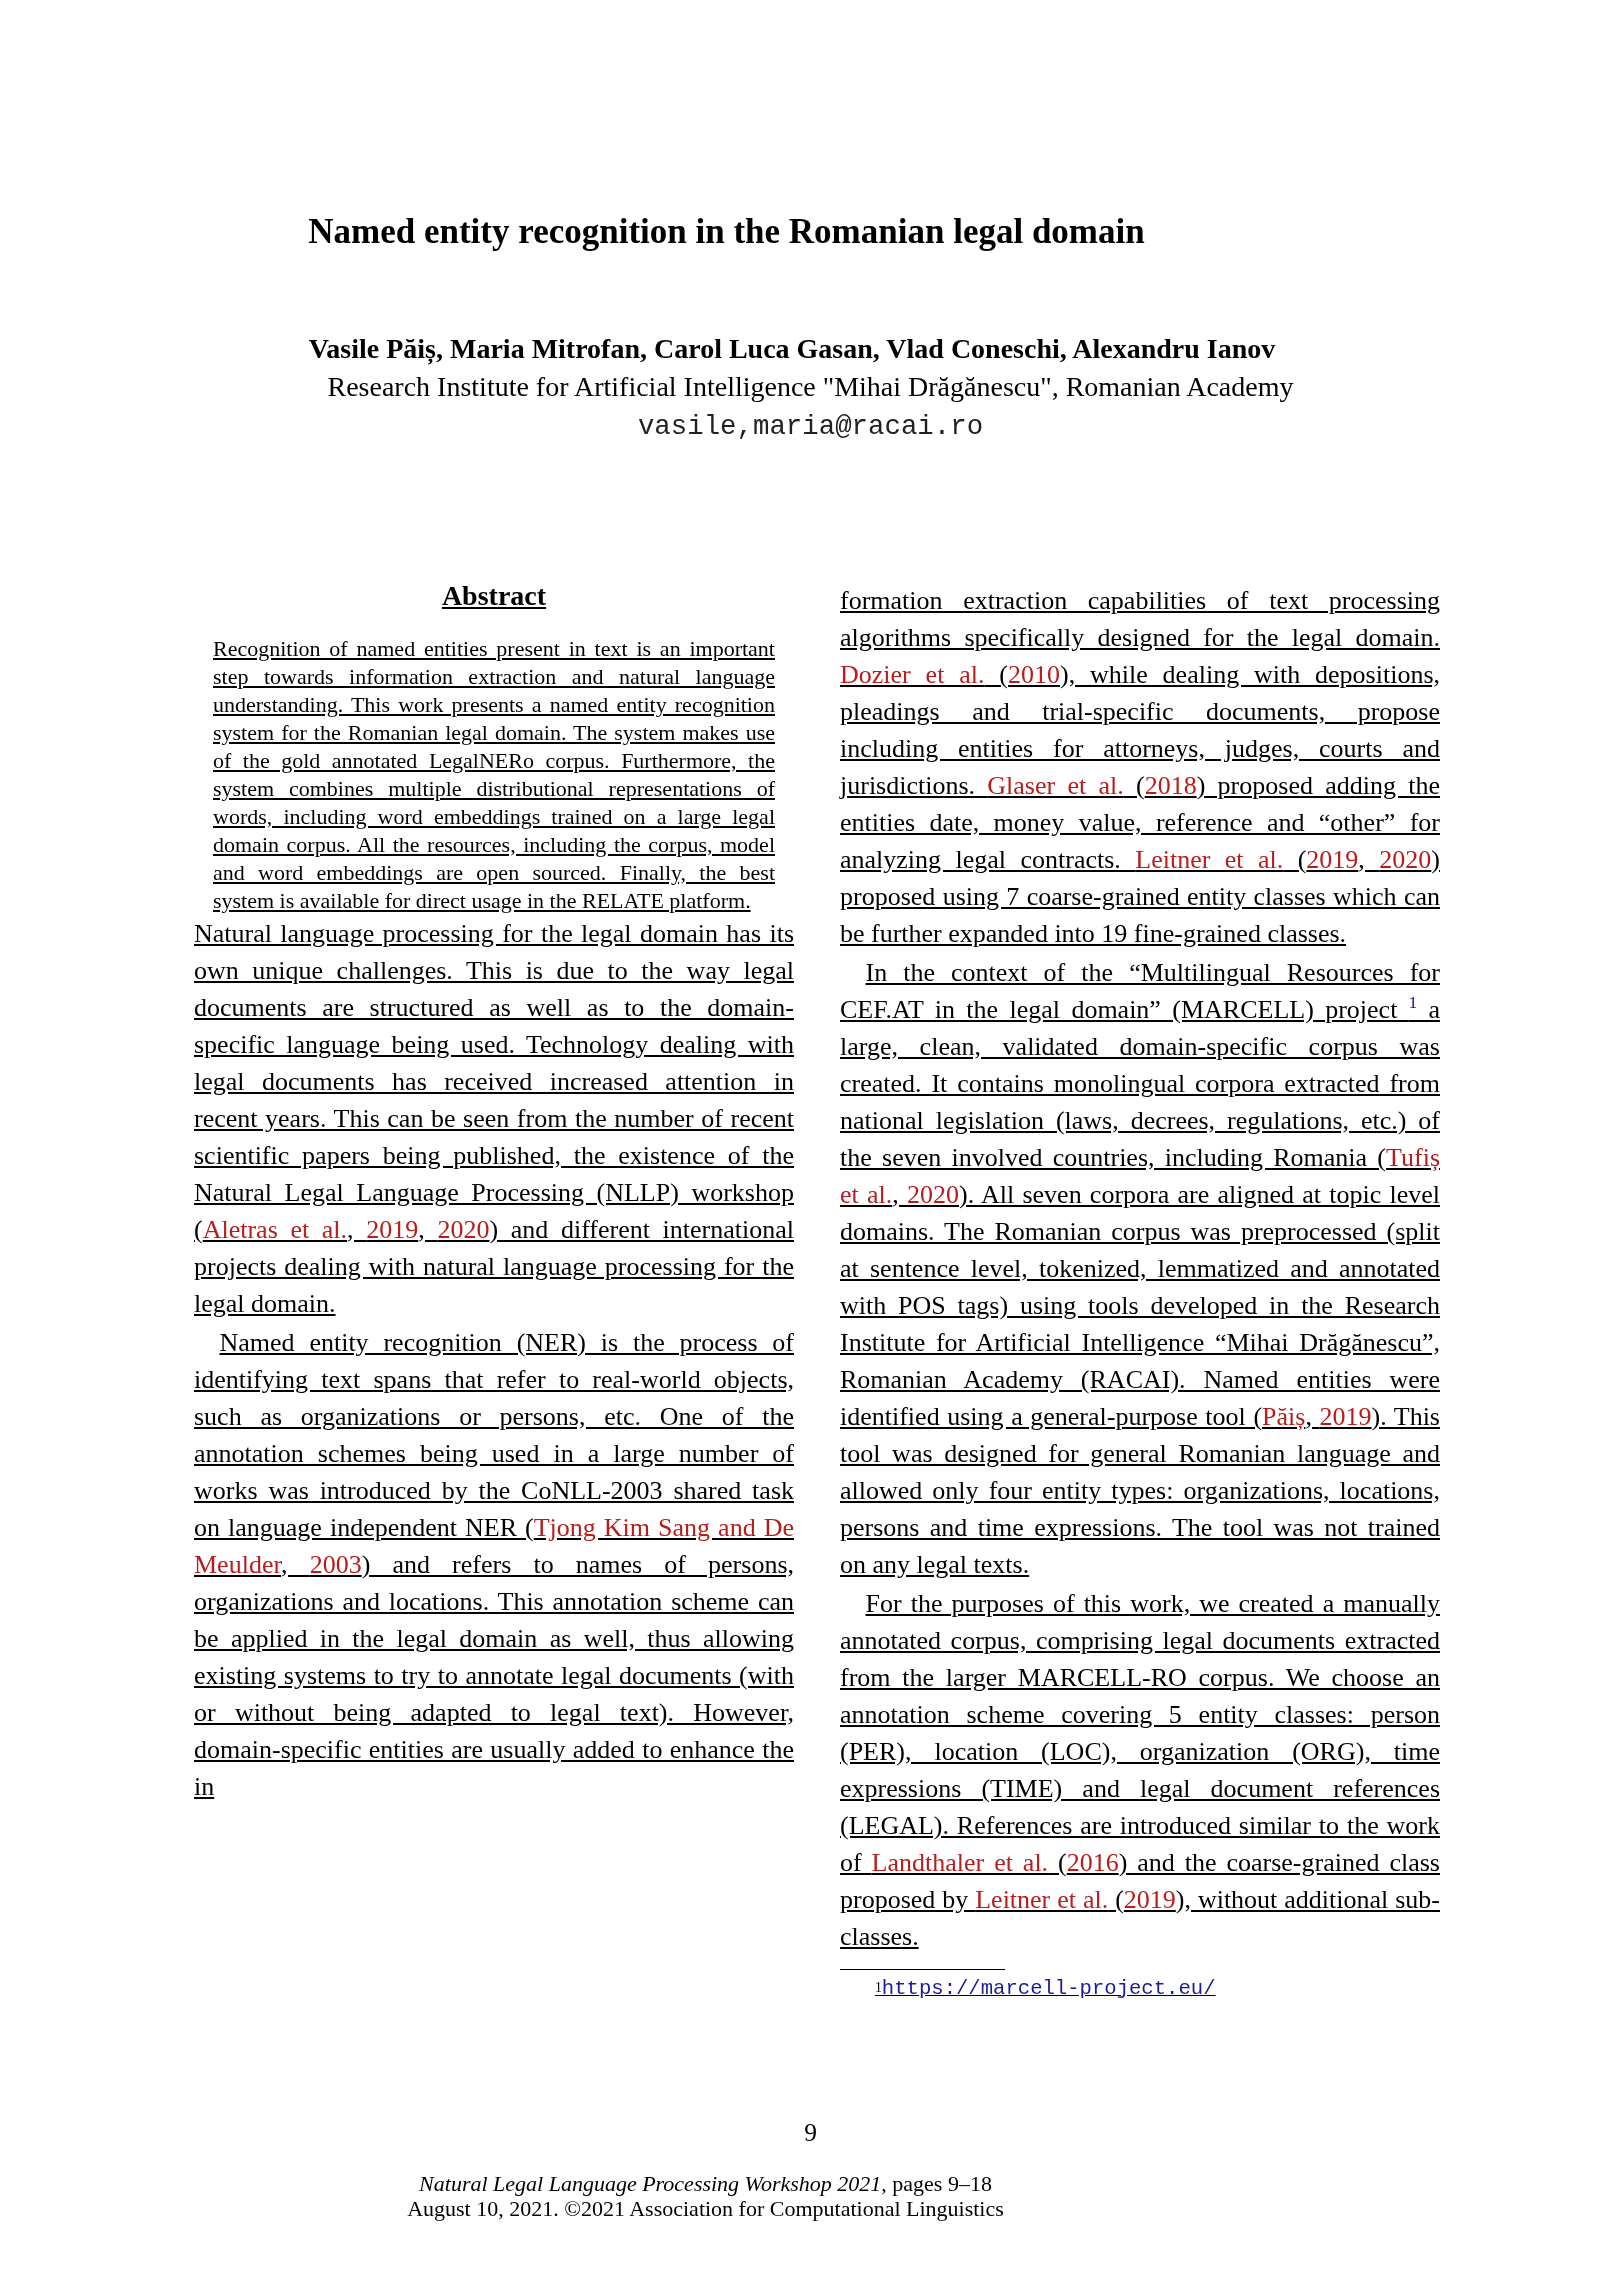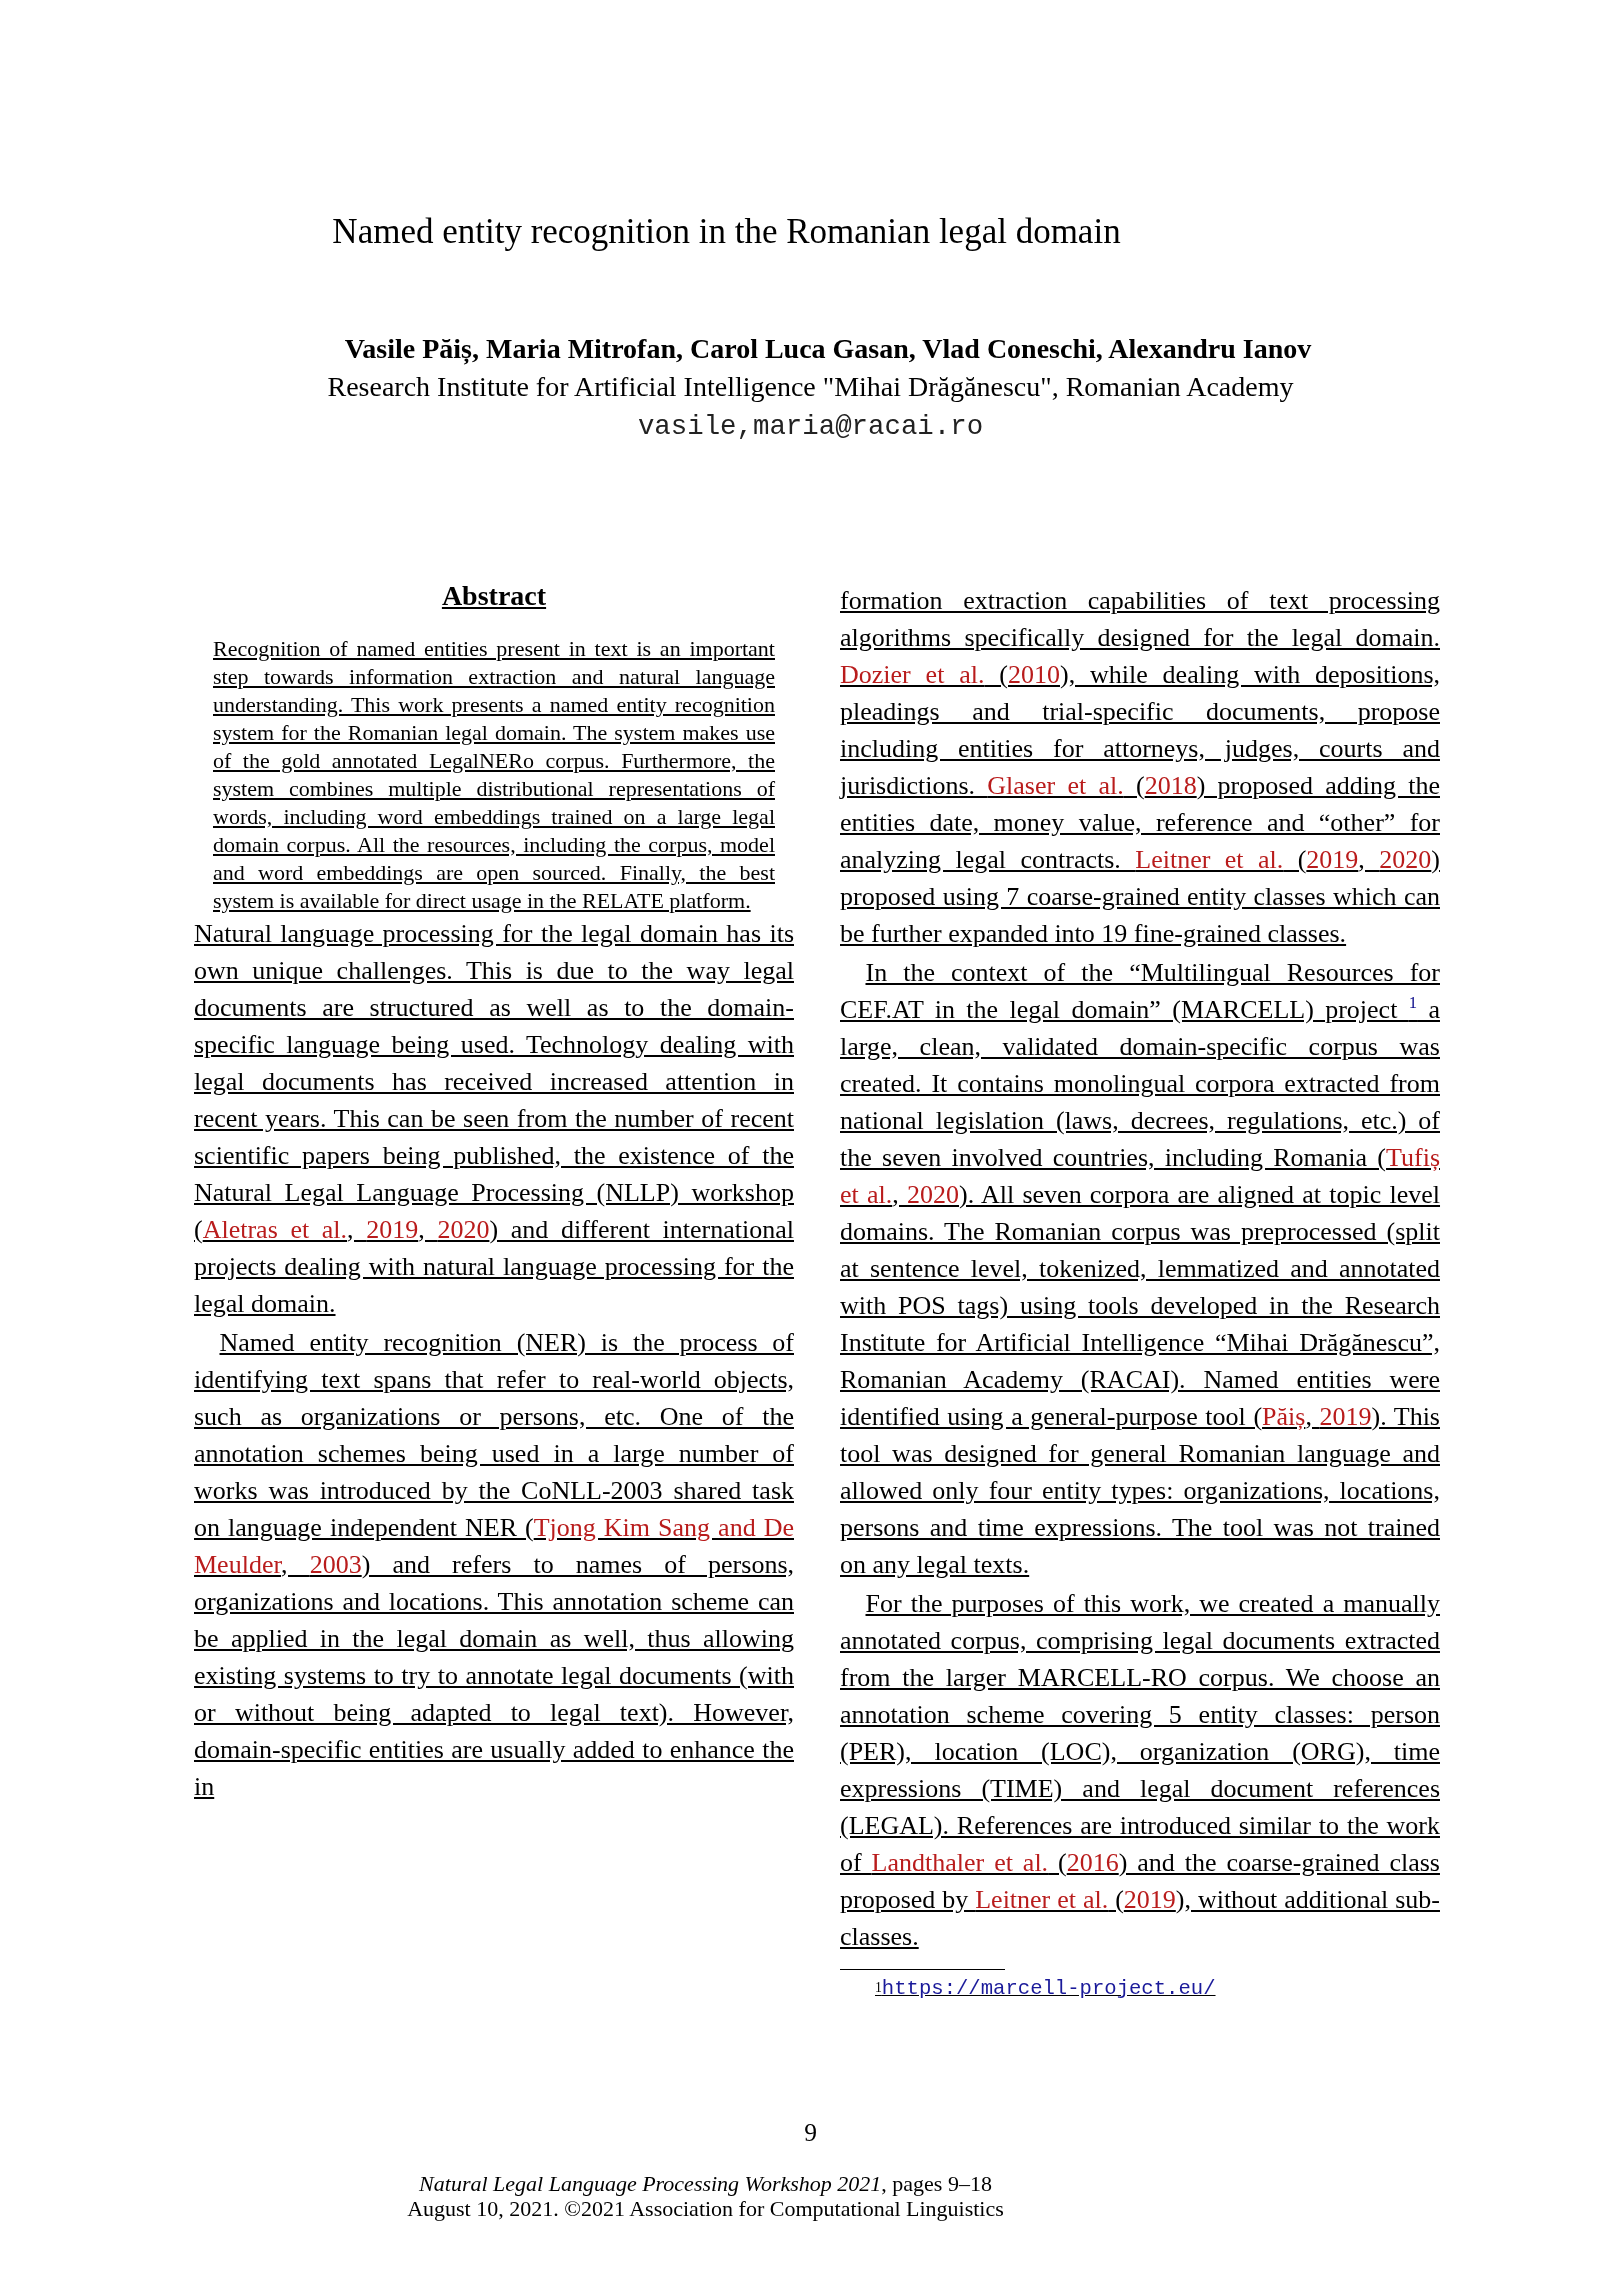--- a/index.html
+++ b/index.html
@@ -1,20 +1,20 @@
 <!DOCTYPE html>
 <html><head>
 <meta charset="utf-8">
 <style>
   html, body { margin:0; padding:0; background:#ffffff; }
   body { width:1621px; height:2293px; position:relative; overflow:hidden;
          font-family:"Liberation Serif", "DejaVu Serif", serif; color:#000; }
   .abs { position:absolute; }
-  .title { top:210px; left:0; width:1453px; text-align:center; font-weight:normal; font-size:35px; line-height:43px; }
-  .authors { top:331px; left:0; width:1584px; text-align:center; font-weight:bold; font-size:28px; line-height:35px;padding-left:36px; }
+  .title { top:210px; left:0; width:1453px; text-align:center; font-weight:bold; font-size:35px; line-height:43px; }
+  .authors { top:331px; left:0; width:1584px; text-align:center; font-weight:bold; font-size:28px; line-height:35px; }
   .affil { top:369px; left:0; width:1621px; text-align:center; font-size:28px; line-height:35px; }
   .email { top:409px; left:0; width:1621px; text-align:center; font-family:"Liberation Mono","DejaVu Sans Mono",monospace; font-size:27.4px; line-height:35px; color:#222; }
 
   .col { position:absolute; top:578px; text-align:justify;text-decoration:underline; }
   .colL { left:194px; width:600px; }
   .colR { left:840px; width:600px; top:582px; }
 
   .abstract-head { text-align:center; font-weight:bold; font-size:28px; line-height:35px; margin:0 0 21.6px 0; }
   .abstract { margin:0 19px; font-size:22px; line-height:28px; text-align:justify; hyphens:manual; }
   .section-head { font-weight:bold; font-size:28px; line-height:35px; margin:29px 0 13.7px 0; }

